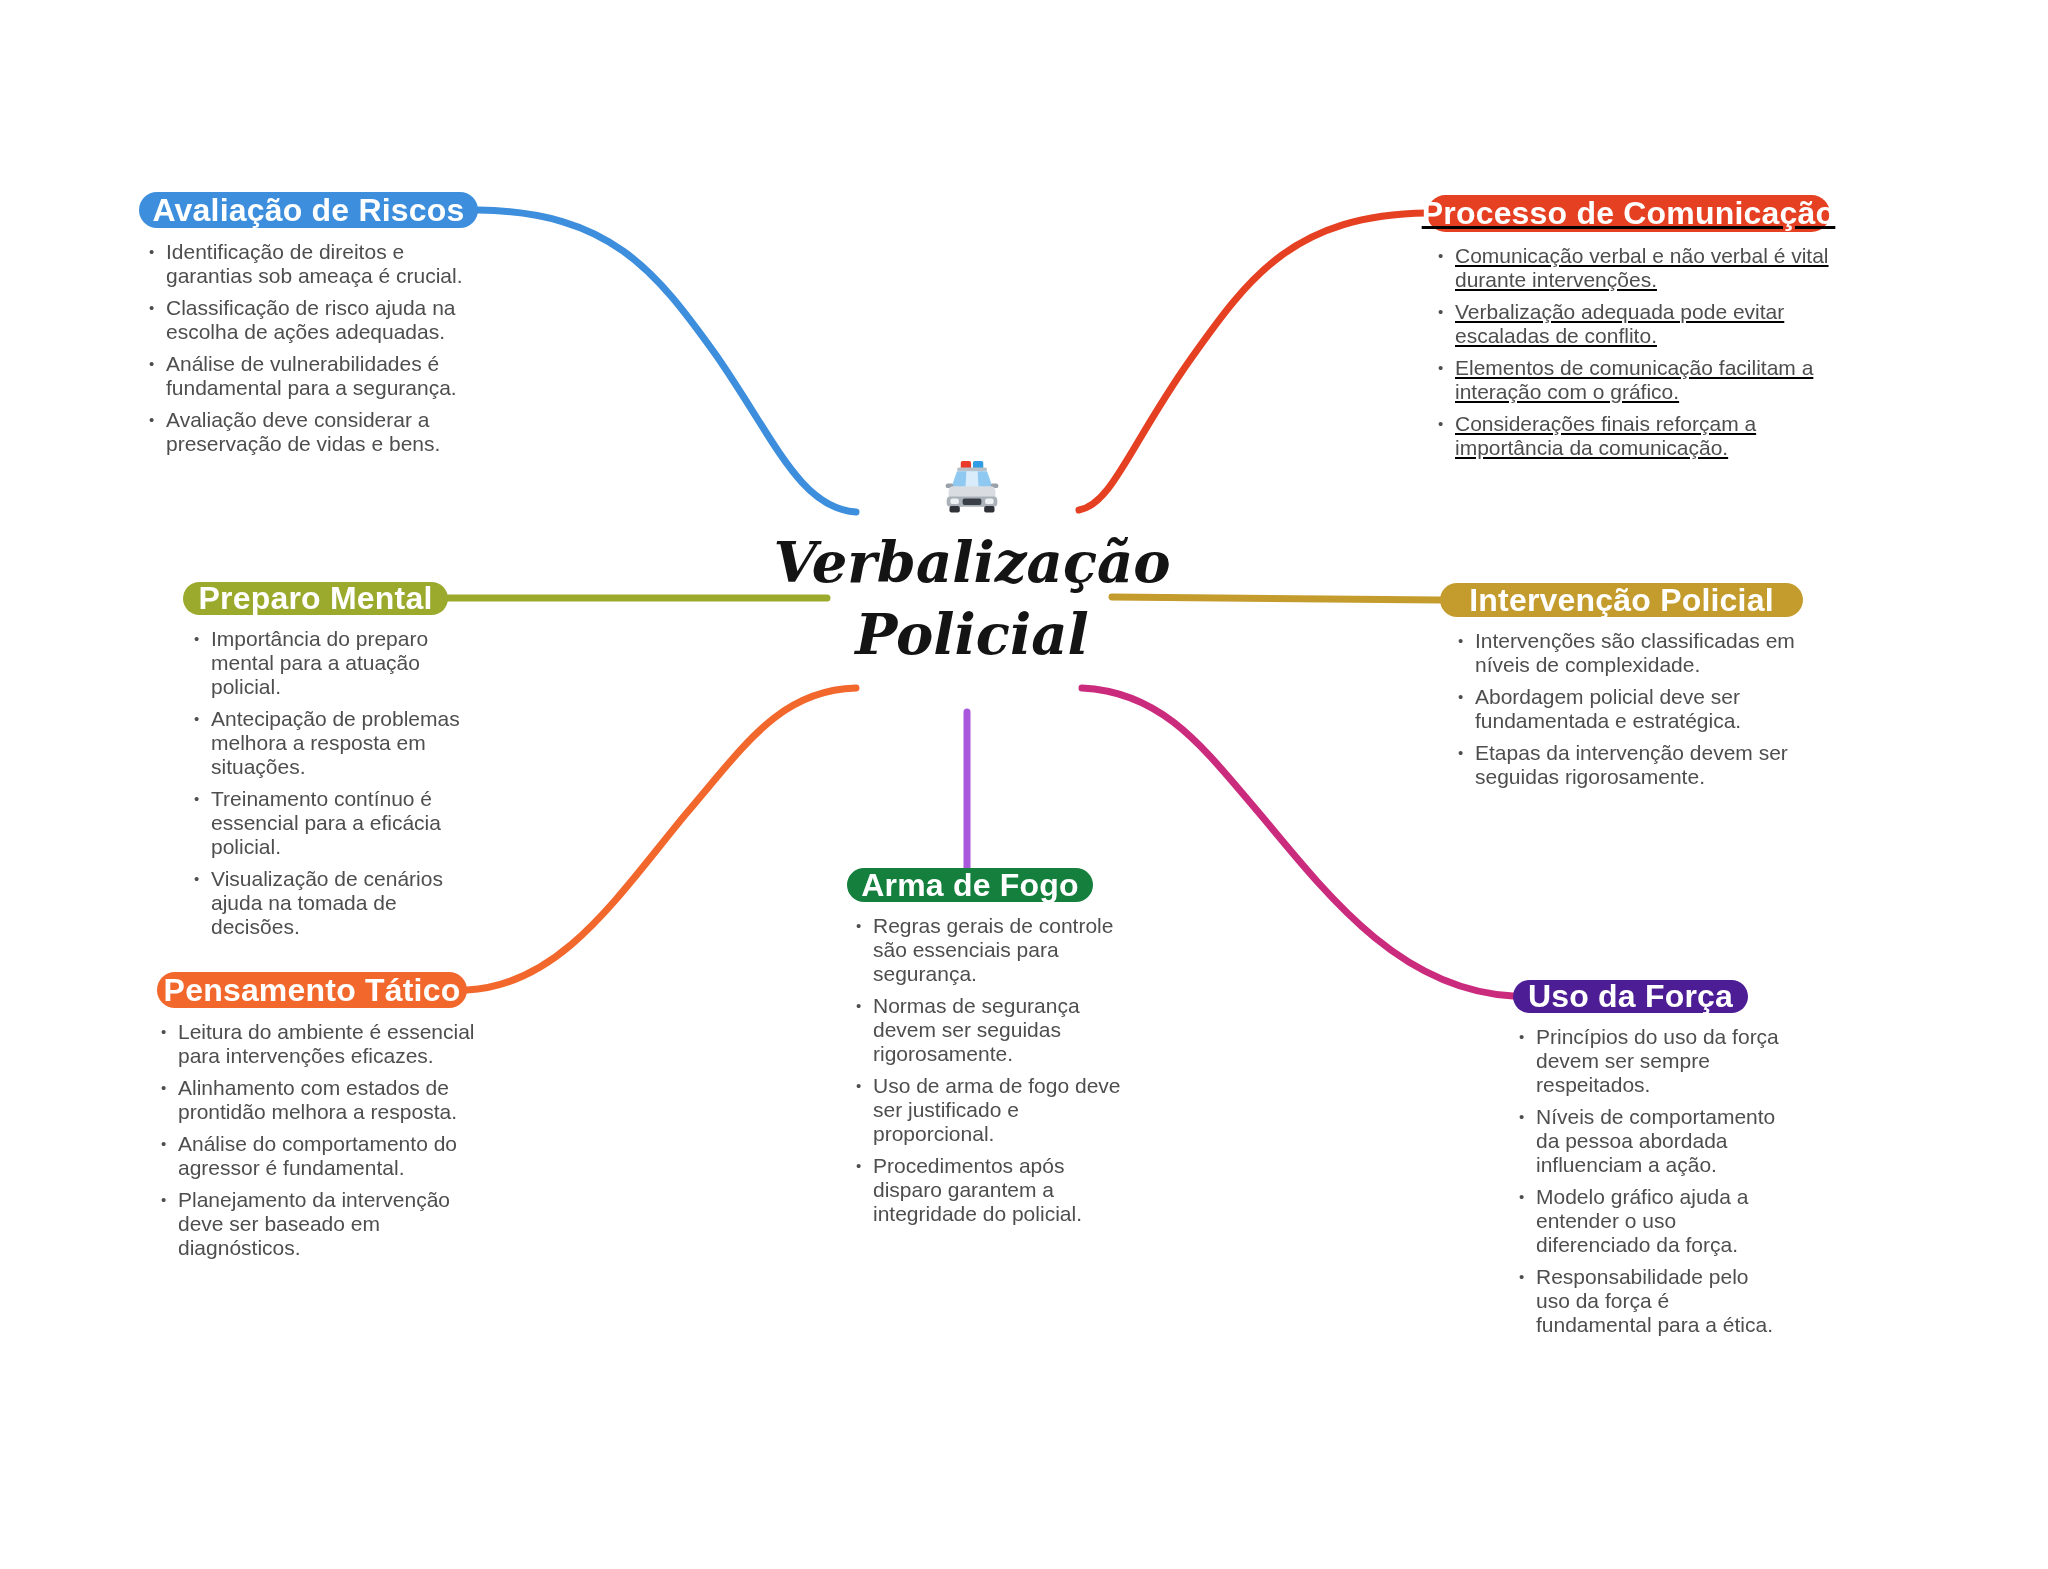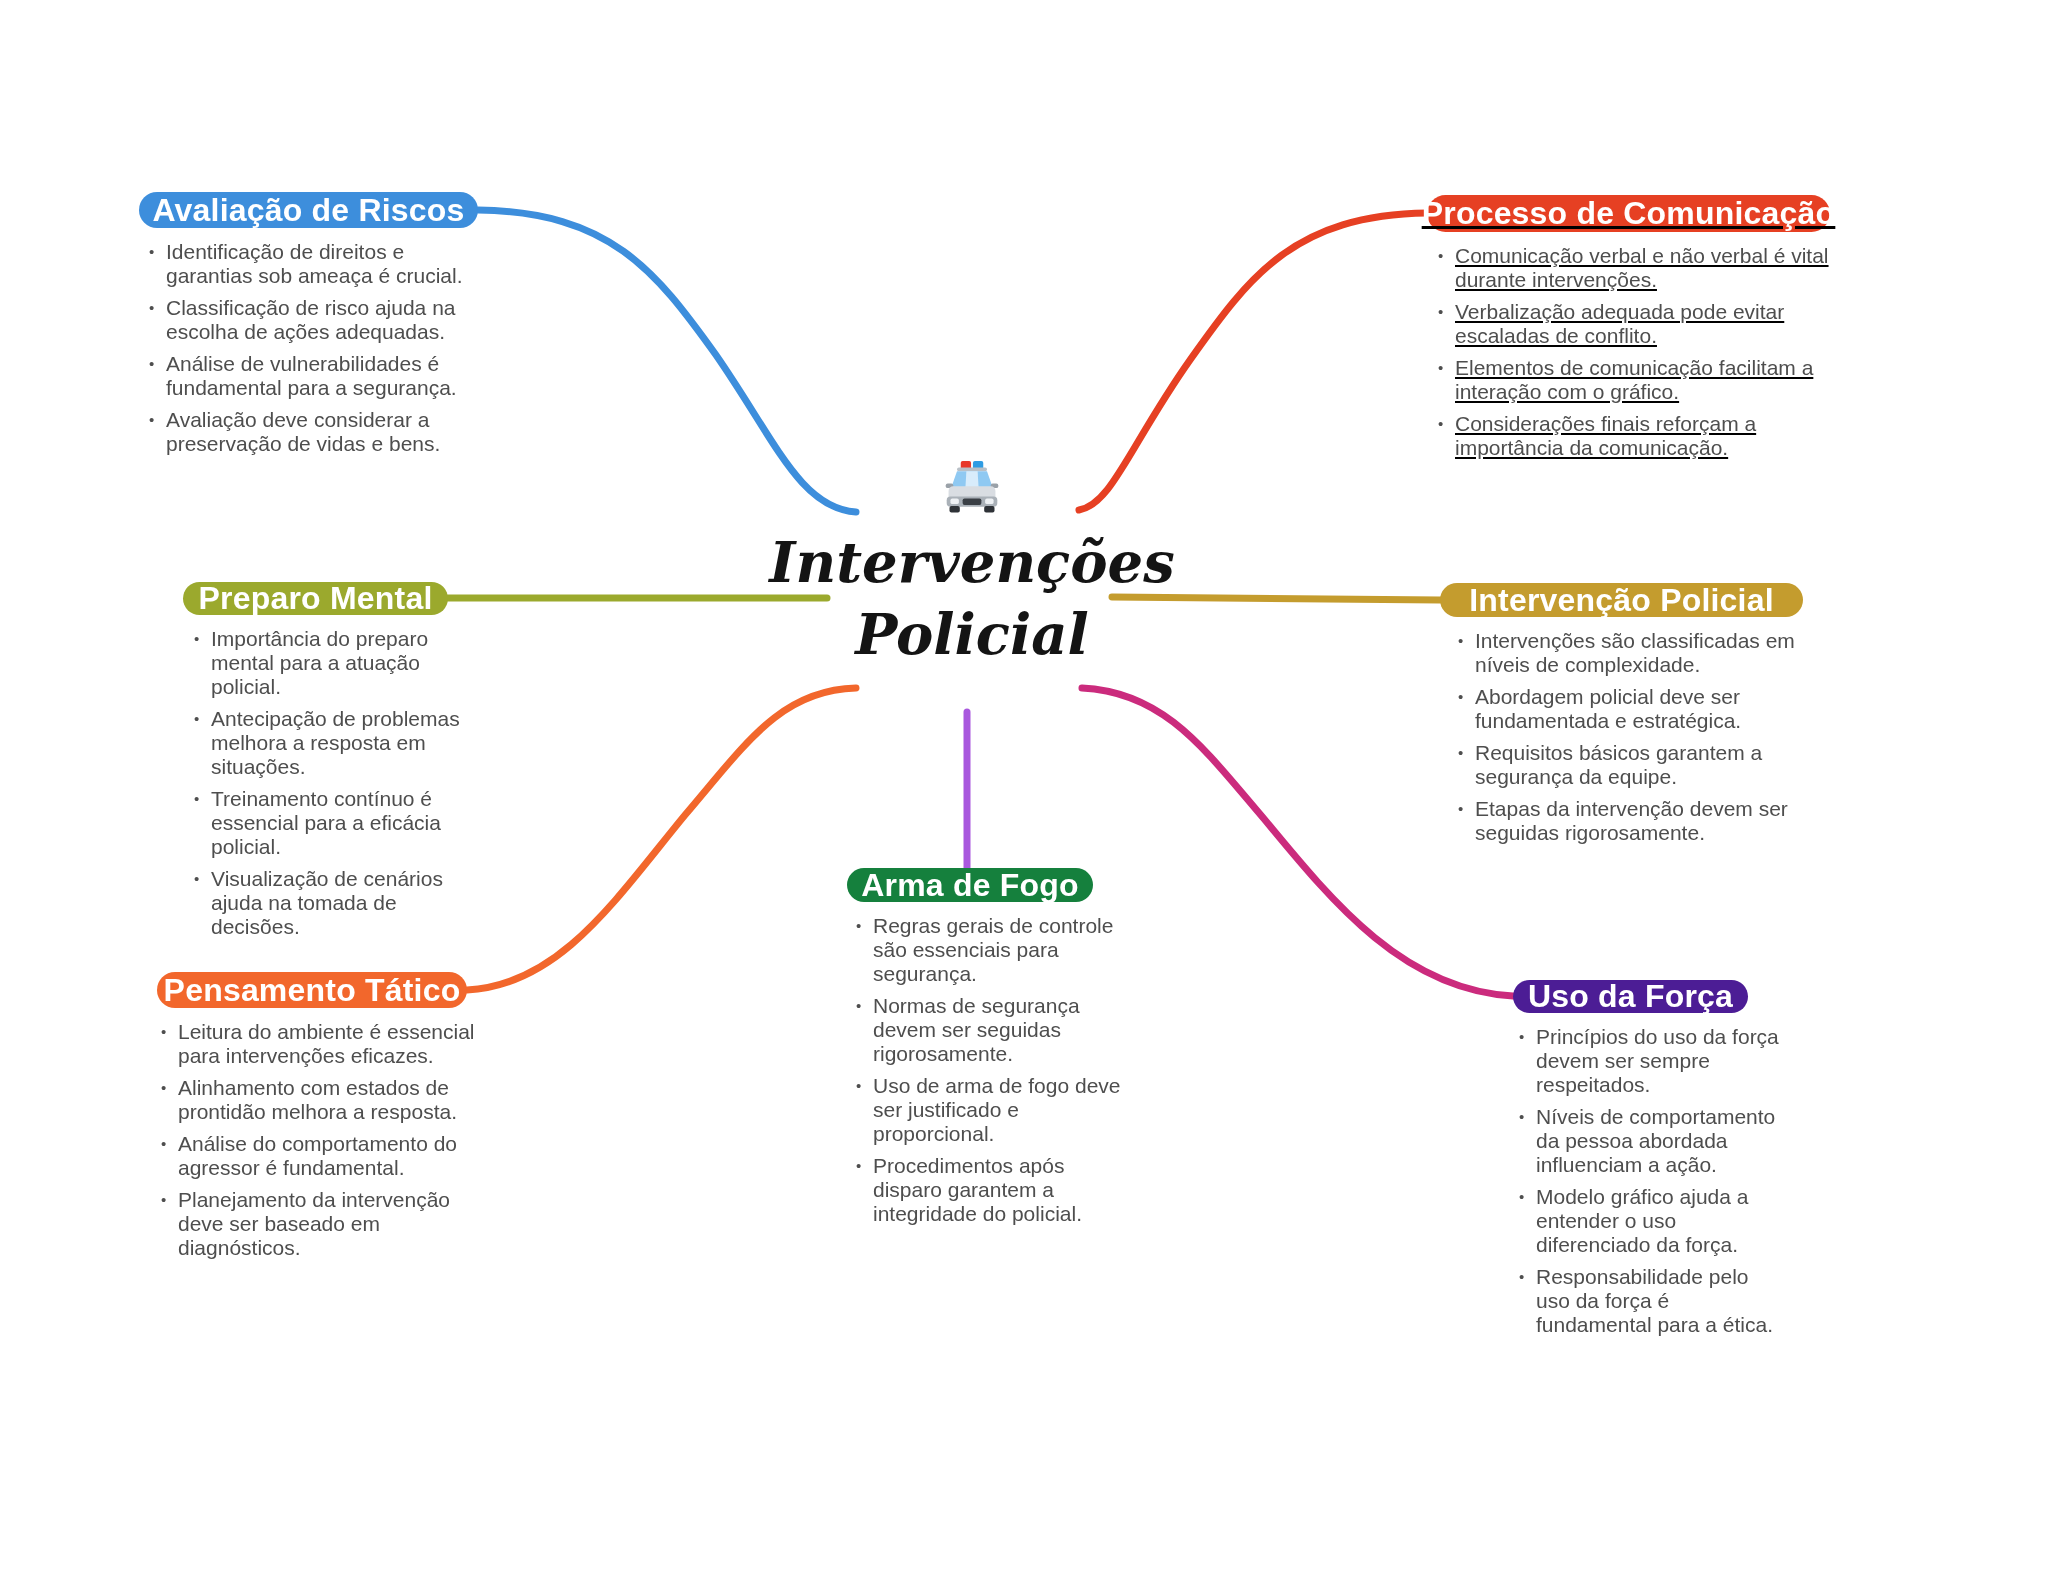--- a/index.html
+++ b/index.html
@@ -75,21 +75,21 @@
       <rect x="52" y="26" width="8" height="5" rx="2" fill="#9aa1a8"></rect>
       <rect x="7" y="29" width="50" height="18" rx="5" fill="#d9dde2"></rect>
       <rect x="5" y="40" width="54" height="11" rx="4" fill="#aab1b8"></rect>
       <rect x="22" y="42" width="20" height="7" rx="2" fill="#3a3f45"></rect>
       <rect x="9" y="42" width="9" height="6" rx="2" fill="#eef1f4"></rect>
       <rect x="46" y="42" width="9" height="6" rx="2" fill="#eef1f4"></rect>
       <rect x="8" y="50" width="11" height="7" rx="2" fill="#2e3237"></rect>
       <rect x="45" y="50" width="11" height="7" rx="2" fill="#2e3237"></rect>
     </svg>
     <div class="center-title">
-      <span>Intervenções</span><br>
+      <span>Verbalização</span><br>
       <span>Policial</span>
     </div>
   </div>
 
   <section class="branch b0">
     <div class="pill" style="background: rgb(61, 142, 220);">
       <span>Avaliação de Riscos</span>
     </div>
     <ul>
       <li>Identificação de direitos e garantias sob ameaça é crucial.</li>
@@ -123,21 +123,20 @@
     </ul>
   </section>
 
   <section class="branch b3">
     <div class="pill" style="background: rgb(196, 156, 46);">
       <span>Intervenção Policial</span>
     </div>
     <ul>
       <li>Intervenções são classificadas em níveis de complexidade.</li>
       <li>Abordagem policial deve ser fundamentada e estratégica.</li>
-      <li>Requisitos básicos garantem a segurança da equipe.</li>
       <li>Etapas da intervenção devem ser seguidas rigorosamente.</li>
     </ul>
   </section>
 
   <section class="branch b4">
     <div class="pill" style="background: rgb(242, 103, 44);">
       <span>Pensamento Tático</span>
     </div>
     <ul>
       <li>Leitura do ambiente é essencial para intervenções eficazes.</li>

